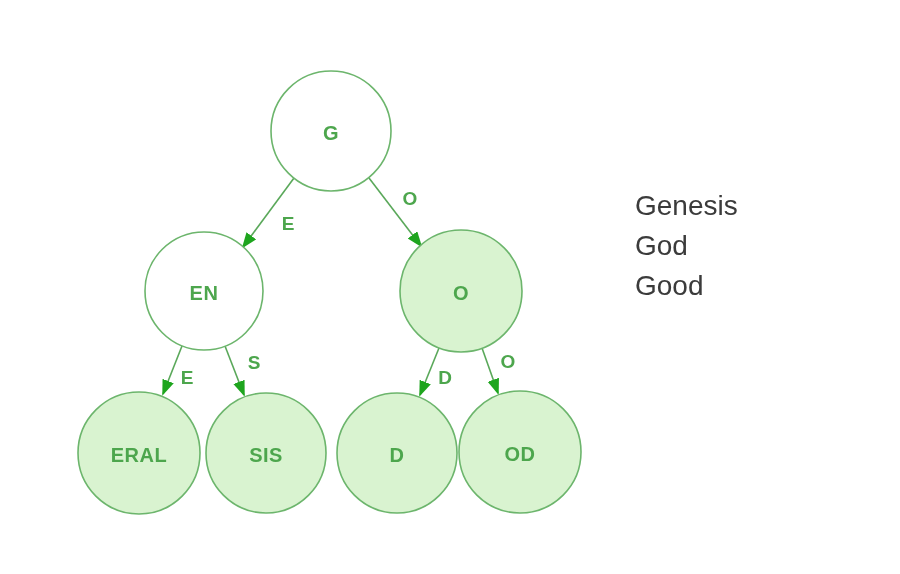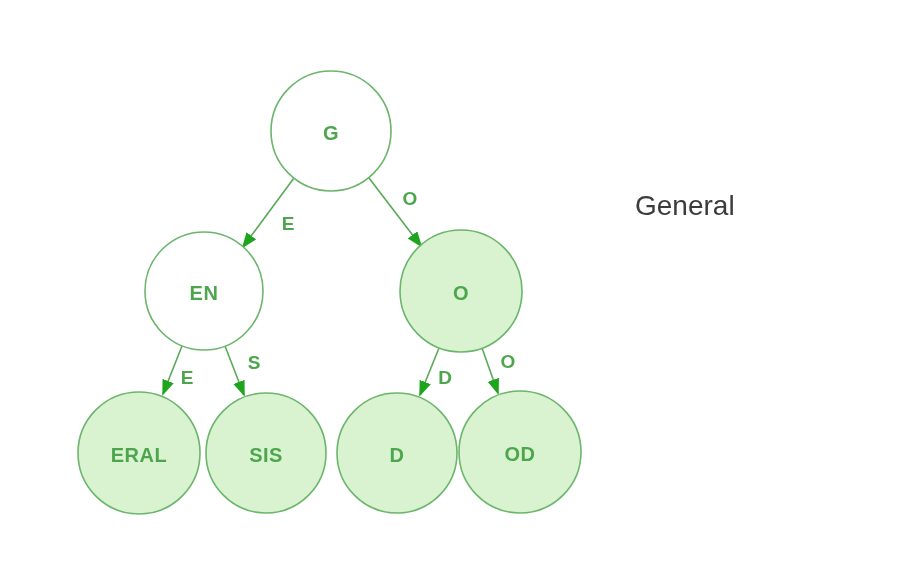--- a/index.html
+++ b/index.html
@@ -83,16 +83,18 @@
     <text class="node-label" x="331" y="133">G</text>
     <text class="node-label" x="204" y="293">EN</text>
     <text class="node-label" x="461" y="293">O</text>
     <text class="node-label" x="139" y="455">ERAL</text>
     <text class="node-label" x="266" y="455">SIS</text>
     <text class="node-label" x="397" y="455">D</text>
     <text class="node-label" x="520" y="454">OD</text>
   </svg>
 
   <div class="word-list">
-    <span class="word">General</span>
+    <span class="word">Genesis</span>
+    <span class="word">God</span>
+    <span class="word">Good</span>
   </div>
 
 </div>
 
 </body></html>

